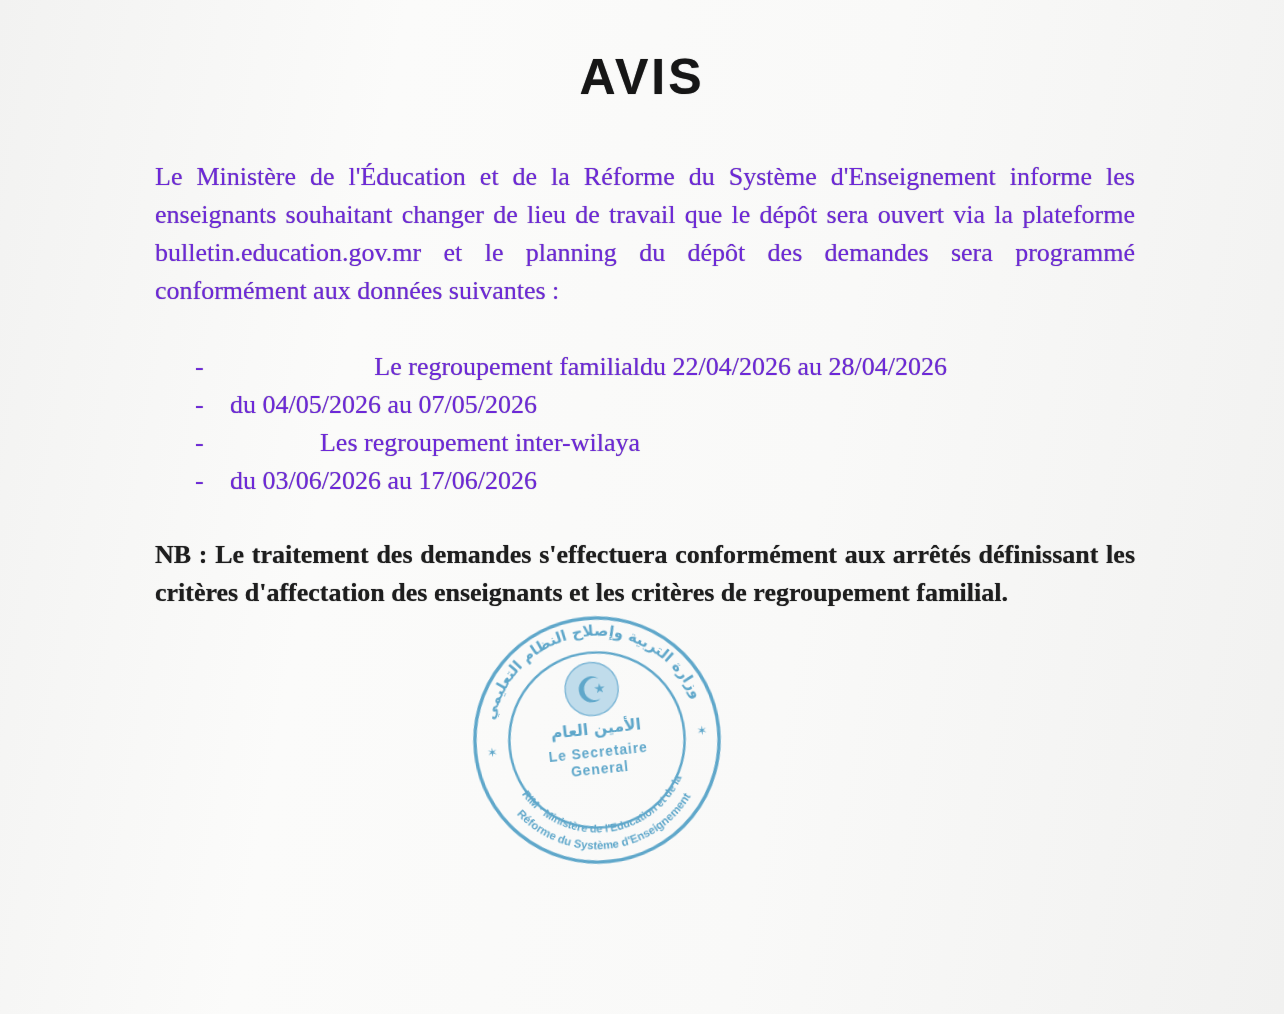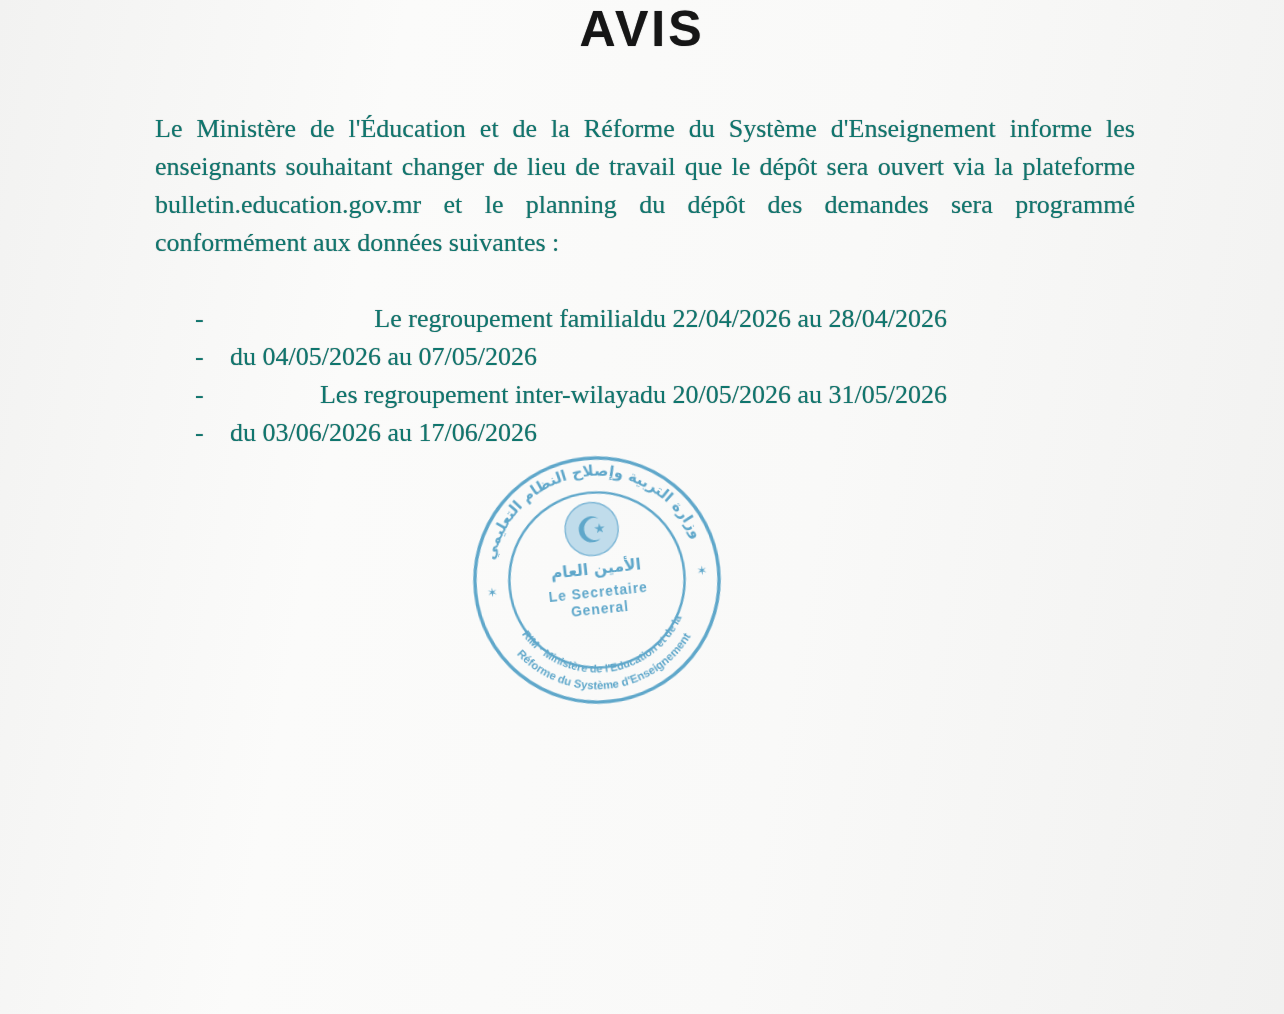--- a/index.html
+++ b/index.html
@@ -12,25 +12,26 @@
     overflow: hidden;
     background: linear-gradient(100deg, #f2f2f1 0%, #fbfbfa 28%, #f9f9f8 62%, #f1f1f0 100%);
     font-family: "Liberation Serif", serif;
   }
   .page {
     position: relative;
     width: 1284px;
     height: 1014px;
   }
   .scan-text {
-    color: #0f766e;
+    color: #6d28d9;
     text-shadow: 0 0 1.1px rgba(70,70,70,.55);
   }
   .doc-title {
     margin: 0;
+    padding-top: 48px;
     text-align: center;
     font-family: "Liberation Sans", sans-serif;
     font-weight: 800;
     font-size: 50px;
     letter-spacing: 3px;
     color: #161616;
     text-shadow: 0 0 1px rgba(20,20,20,.6);
   }
   .content {
     margin: 0 149px 0 155px; 
@@ -100,29 +101,29 @@
         <span class="schedule-label">Le regroupement familial</span>
         <span class="schedule-dates">du 22/04/2026 au 28/04/2026</span>
       </div>
       <div class="schedule-row scan-text">
         <span class="schedule-bullet">-</span>
         <span class="schedule-dates">du 04/05/2026 au 07/05/2026</span>
       </div>
       <div class="schedule-row scan-text">
         <span class="schedule-bullet">-</span>
         <span class="schedule-label">Les regroupement inter-wilaya</span>
-        <span class="schedule-dates">du 20/05/2026 au 31/05/2026</span>
       </div>
       <div class="schedule-row scan-text">
         <span class="schedule-bullet">-</span>
         <span class="schedule-dates">du 03/06/2026 au 17/06/2026</span>
       </div>
     </div>
 
 
+    <p class="para nb-para">NB : Le traitement des demandes s'effectuera conformément aux arrêtés définissant les critères d'affectation des enseignants et les critères de regroupement familial.</p>
 
   </div>
 
   <div class="stamp-row">
     <svg class="stamp" width="262" height="256" viewBox="0 0 260 260" xmlns="http://www.w3.org/2000/svg">
       <defs>
         <path id="arcTop" d="M 24,130 A 106,106 0 0 1 236,130"></path>
         <path id="arcBot1" d="M 36,130 A 94,94 0 0 0 224,130"></path>
         <path id="arcBot2" d="M 19,130 A 111,111 0 0 0 241,130"></path>
       </defs>

